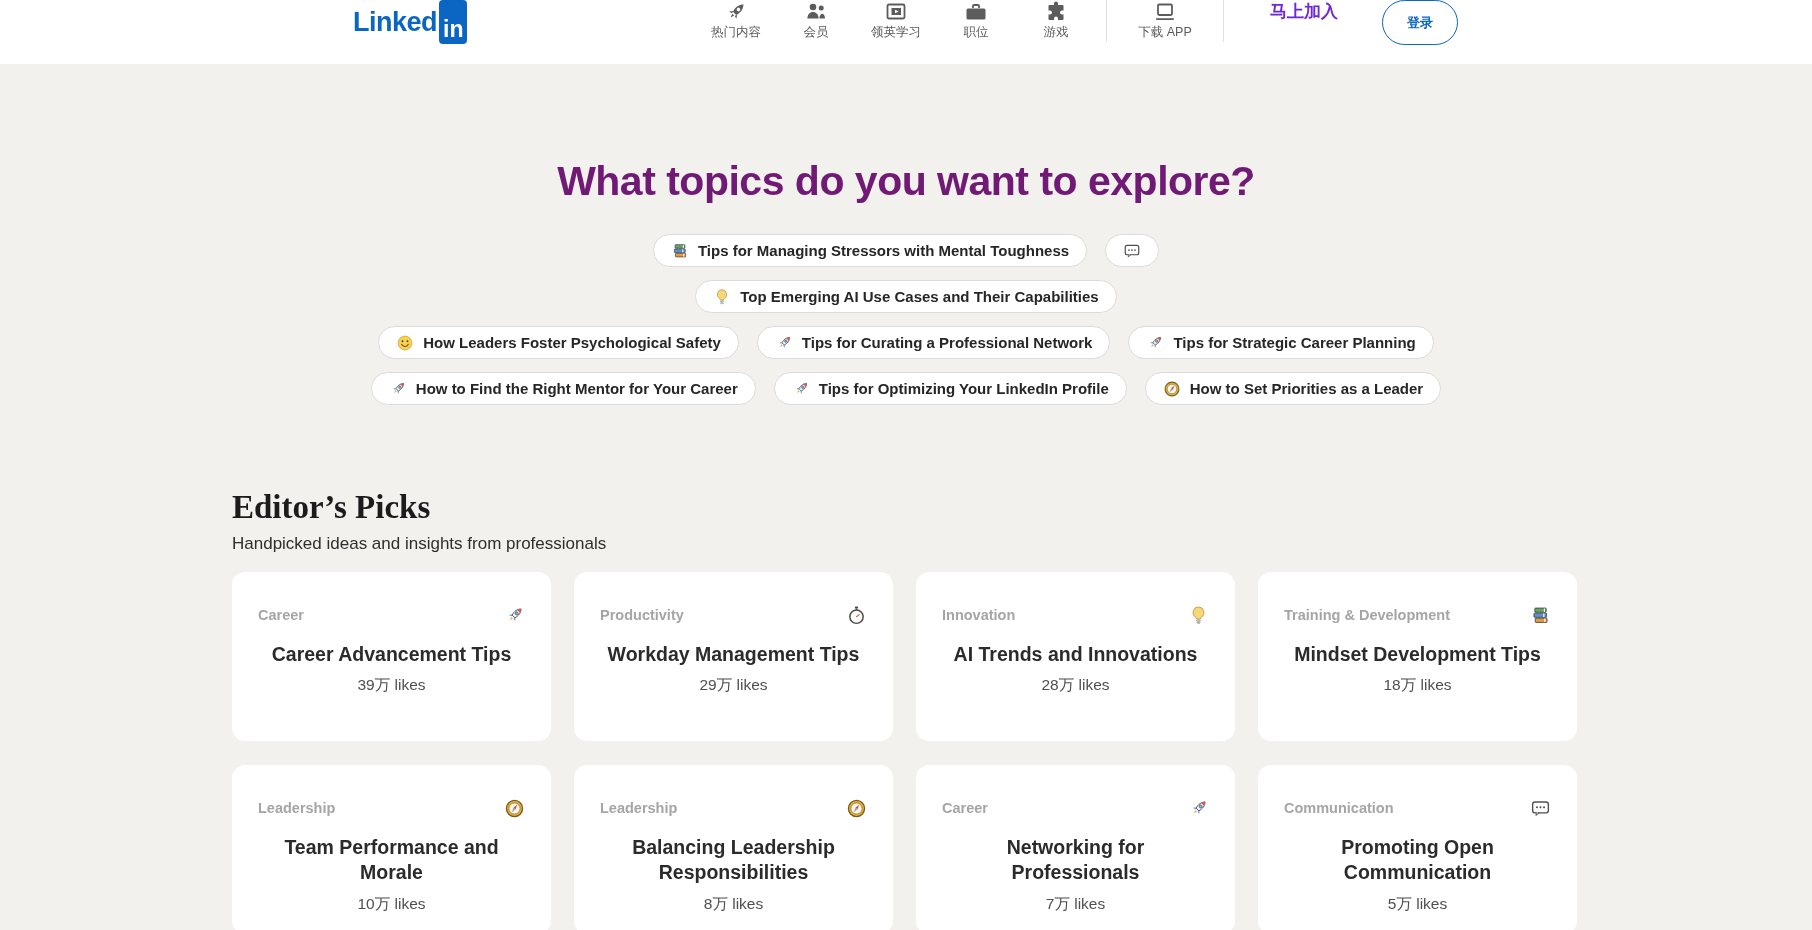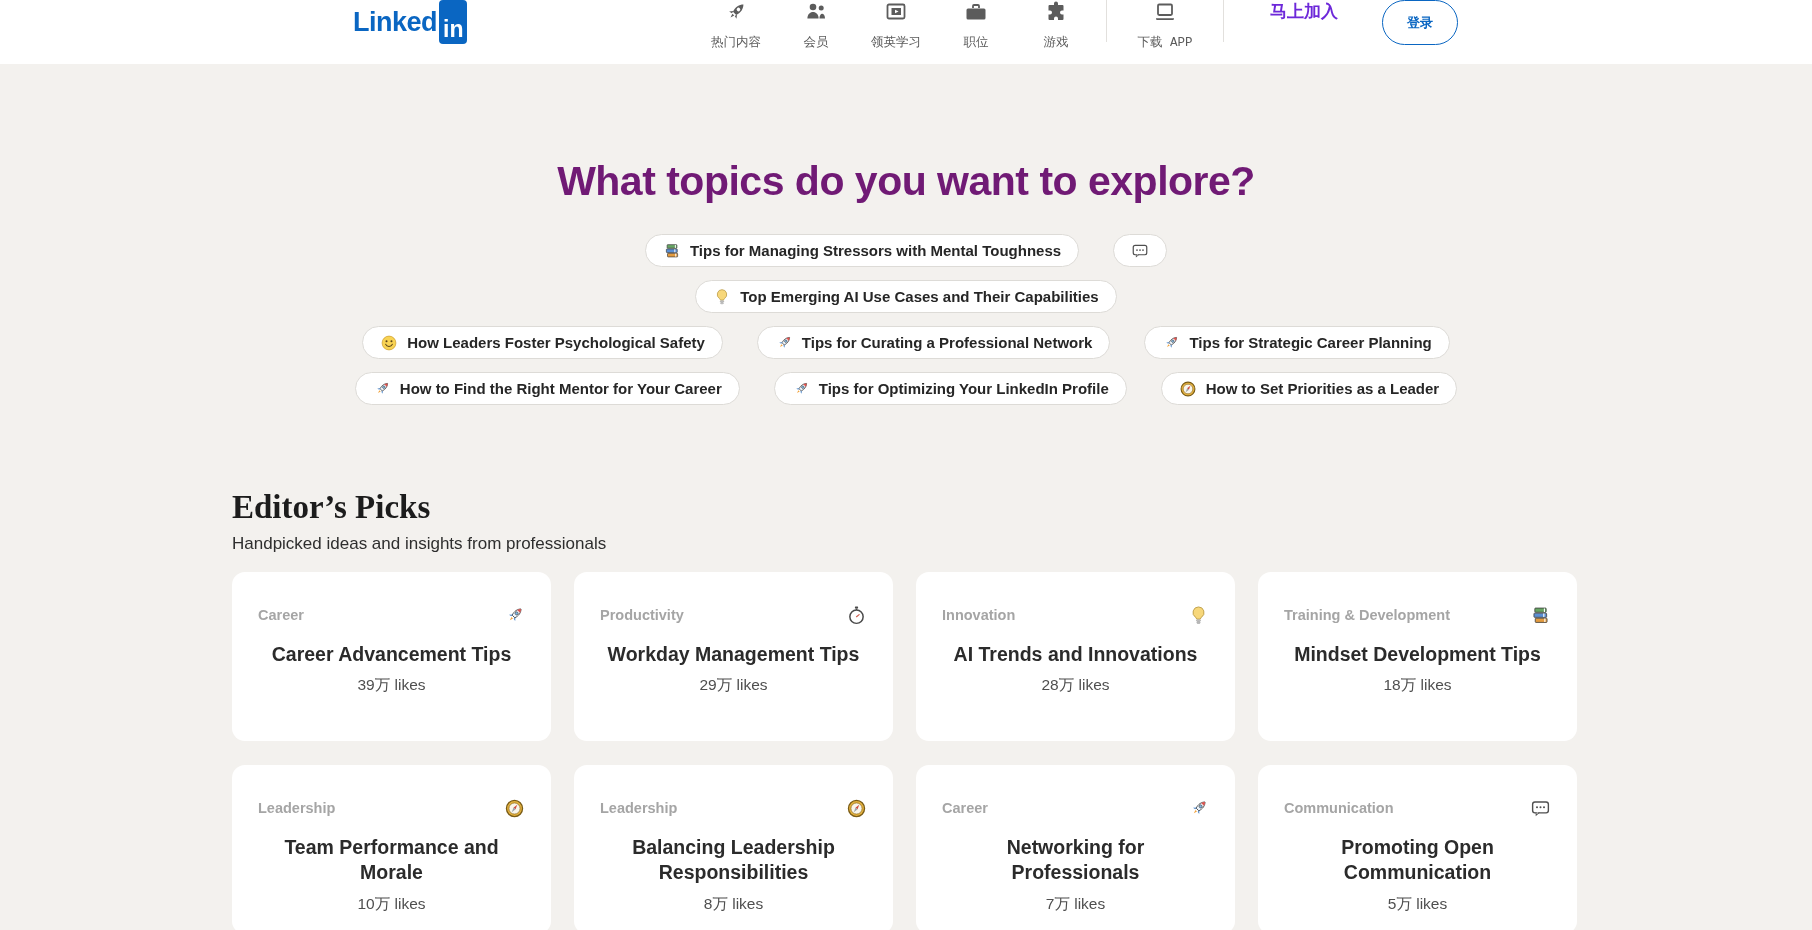--- a/index.html
+++ b/index.html
@@ -17,44 +17,44 @@
   }
   .logo { display:flex; align-items:center; cursor:pointer; }
   .logo-word { font-size:27px; font-weight:800; color:#0a66c2; letter-spacing:-0.5px; }
   .logo-box {
     background:#0a66c2; color:#fff; font-size:23px; font-weight:800;
     border-radius:4px; padding:16px 4px 2px 4px; margin-left:2px; line-height:26px;
   }
   .nav-spacer { flex:1; }
   .nav-item {
     width:80px; display:flex; flex-direction:column; align-items:center;
-    gap:10px; cursor:pointer;
+    gap:0; cursor:pointer;
   }
   .nav-item .nicon { width:24px; height:24px; }
   .nav-item .nlabel { font-size:12.5px; color:#5b5b5b; white-space:nowrap; }
   .v-divider { width:1px; height:42px; background:#e2e0dd; margin:0 10px; }
-  .download-item { width:96px;font-family:Liberation Mono, monospace; }
+  .download-item { width:96px; }
   .join-link {
     margin:0 44px 0 36px; font-size:17px; font-weight:700; color:#6d28d9;
     cursor:pointer; white-space:nowrap;
   }
   .signin-btn {
     border:1.5px solid #0a66c2; color:#0a66c2; background:#fff;
     font-size:13px; font-weight:700; border-radius:23px; height:45px;
     padding:0 24px; cursor:pointer; white-space:nowrap;
     font-family:inherit;
   }
   
   .hero { text-align:center; }
   .hero h1 {
     margin-top:94px; font-size:41px; font-weight:800; color:#701a75;
     letter-spacing:-0.5px;
   }
   .pill-rows { margin-top:29px; }
-  .pill-row { display:flex; justify-content:center; gap:34px; margin-bottom:13px;border-radius:13px; }
+  .pill-row { display:flex; justify-content:center; gap:18px; margin-bottom:13px;border-radius:13px; }
   .pill {
     display:inline-flex; align-items:center; gap:9px;
     background:#fff; border:1px solid #dddbd7; border-radius:17px;
     height:33px; padding:0 17px; cursor:pointer;
   }
   .pill .picon { width:18px; height:18px; flex:0 0 auto; }
   .pill .plabel { font-size:15px; font-weight:700; color:#262626; white-space:nowrap; }
   
   .editors { margin-left:232px; width:1346px; }
   .editors h2 { margin-top:84px; font-size:33px; font-weight:800; color:#1c1c1c;font-family:Liberation Serif, serif; }

